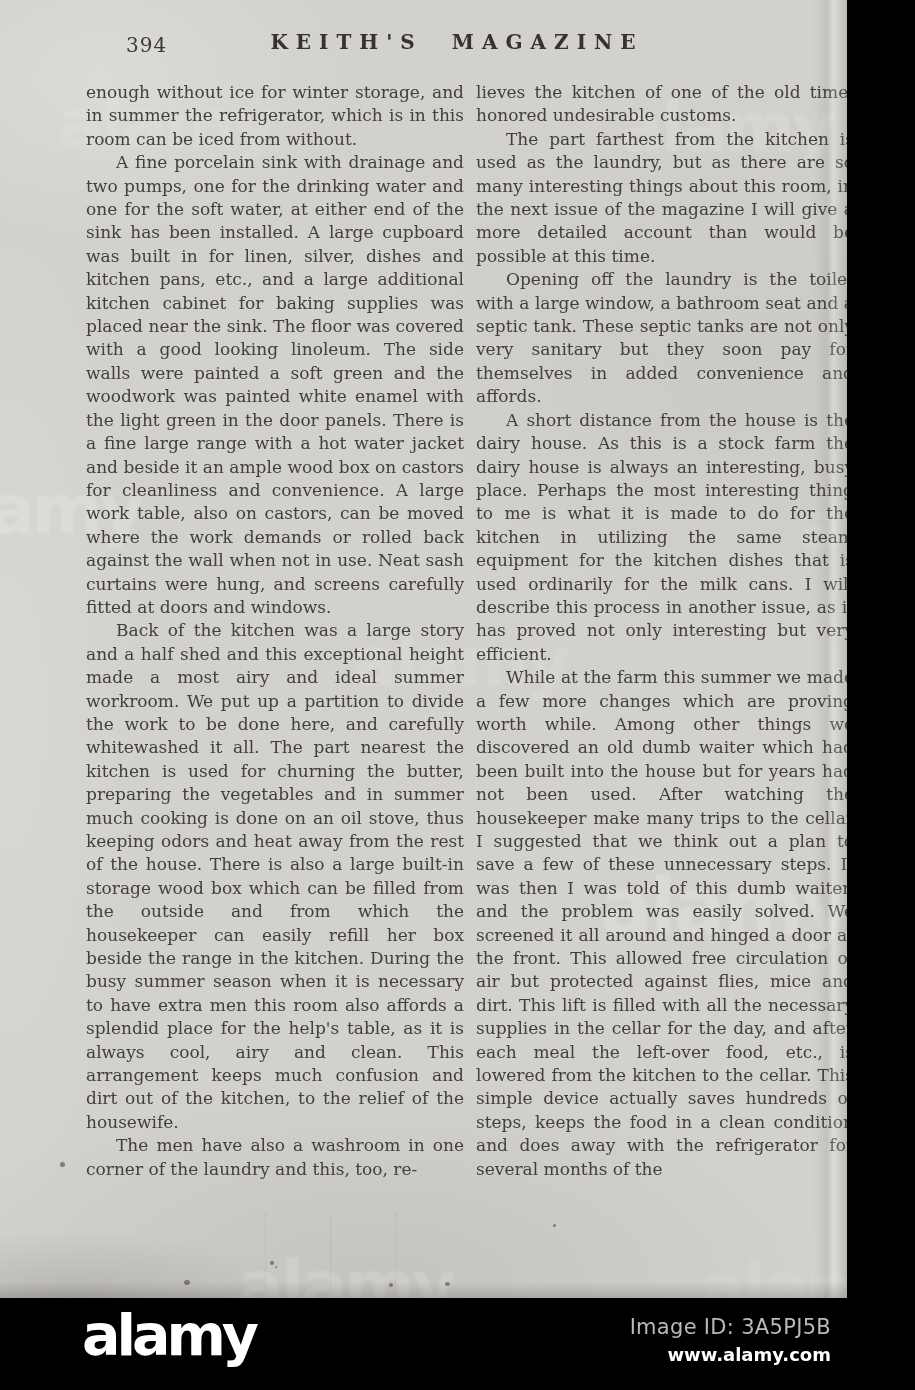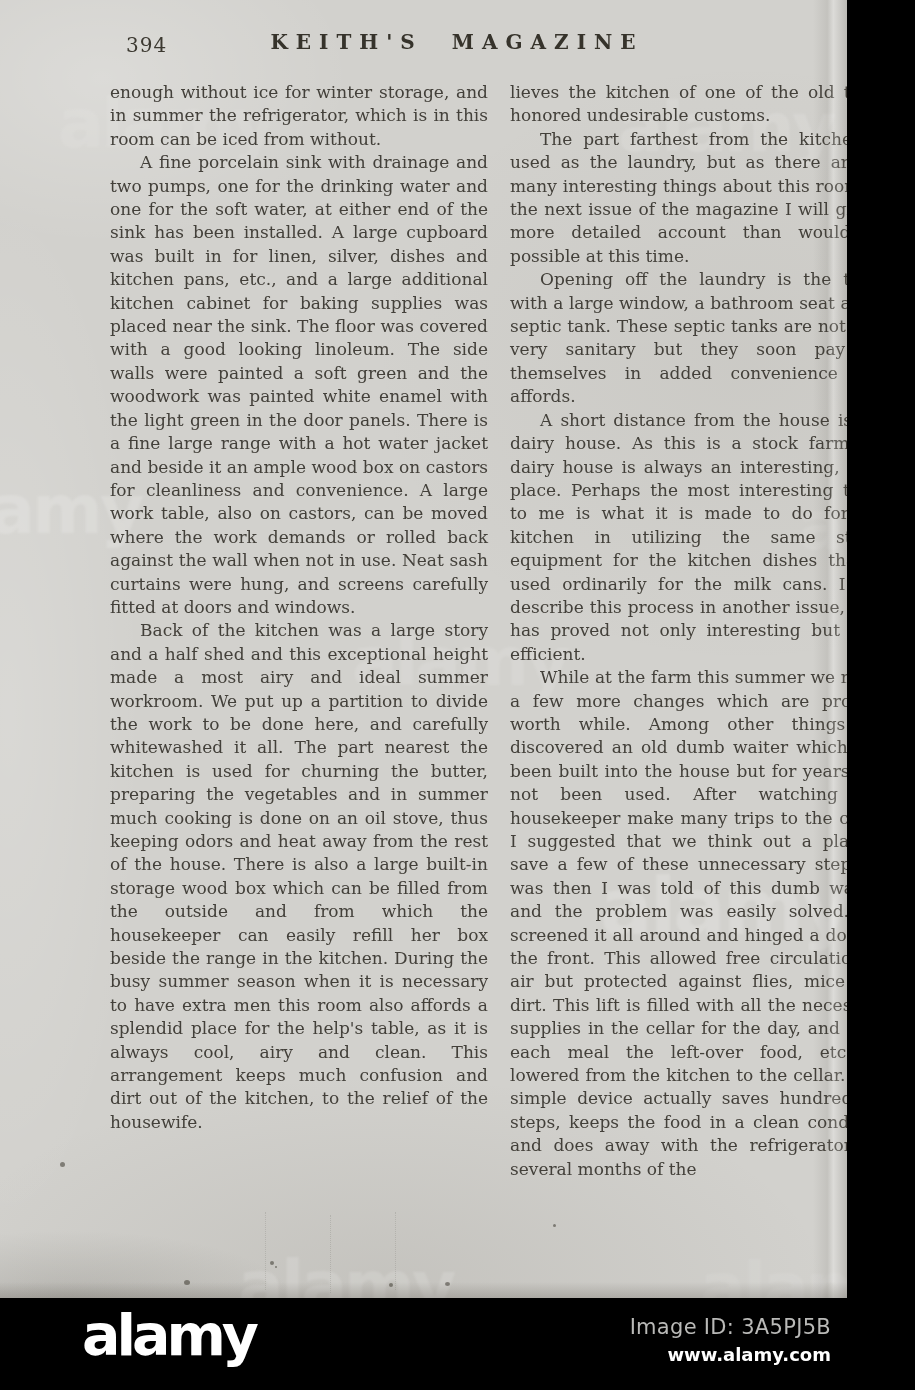--- a/index.html
+++ b/index.html
@@ -44,22 +44,22 @@
   }
   .magazine-title {
     margin: 0; text-align: center;
     font-size: 20px; font-weight: 700;
     letter-spacing: 8px; word-spacing: 14px;
     color: #36332b;
   }
 
   
   .columns {
-    position: absolute; top: 81px; left: 110px; right: 35px;
-    display: flex; gap: 22px;
+    position: absolute; top: 81px; left: 86px; right: 35px;
+    display: flex; gap: 12px;
   }
   .column {
     width: 378px; flex: 0 0 378px;
     font-size: 17px; line-height: 23.4px;
     text-align: justify;
     color: #43403a;
   }
   .column p { margin: 0; text-indent: 30px; }
   .column p.flush { text-indent: 0; }
 
@@ -113,20 +113,21 @@
     <header class="page-header">
       <span class="page-number">394</span>
       <h1 class="magazine-title">KEITH'S MAGAZINE</h1>
     </header>
 
     <main class="columns">
       <section class="column">
         <p class="flush">enough without ice for winter storage, and in summer the refrigerator, which is in this room can be iced from without.</p>
         <p>A fine porcelain sink with drainage and two pumps, one for the drinking water and one for the soft water, at either end of the sink has been installed.  A large cupboard was built in for linen, silver, dishes and kitchen pans, etc., and a large additional kitchen cabinet for baking supplies was placed near the sink. The floor was covered with a good looking linoleum.  The side walls were painted a soft green and the woodwork was painted white enamel with the light green in the door panels.  There is a fine large range with a hot water jacket and beside it an ample wood box on castors for cleanliness and convenience.  A large work table, also on castors, can be moved where the work demands or rolled back against the wall when not in use.  Neat sash curtains were hung, and screens carefully fitted at doors and windows.</p>
         <p>Back of the kitchen was a large story and a half shed and this exceptional height made a most airy and ideal summer workroom.  We put up a partition to divide the work to be done here, and carefully whitewashed it all.  The part nearest the kitchen is used for churning the butter, preparing the vegetables and in summer much cooking is done on an oil stove, thus keeping odors and heat away from the rest of the house.  There is also a large built-in storage wood box which can be filled from the outside and from which the housekeeper can easily refill her box beside the range in the kitchen.  During the busy summer season when it is necessary to have extra men this room also affords a splendid place for the help's table, as it is always cool, airy and clean.  This arrangement keeps much confusion and dirt out of the kitchen, to the relief of the housewife.</p>
+        <p>The men have also a washroom in one corner of the laundry and this, too, re-</p>
       </section>
       <section class="column">
         <p class="flush">lieves the kitchen of one of the old time-honored undesirable customs.</p>
         <p>The part farthest from the kitchen is used as the laundry, but as there are so many interesting things about this room, in the next issue of the magazine I will give a more detailed account than would be possible at this time.</p>
         <p>Opening off the laundry is the toilet with a large window, a bathroom seat and a septic tank.  These septic tanks are not only very sanitary but they soon pay for themselves in added convenience and affords.</p>
         <p>A short distance from the house is the dairy house.  As this is a stock farm the dairy house is always an interesting, busy place.  Perhaps the most interesting thing to me is what it is made to do for the kitchen in utilizing the same steam equipment for the kitchen dishes that is used ordinarily for the milk cans.  I will describe this process in another issue, as it has proved not only interesting but very efficient.</p>
         <p>While at the farm this summer we made a few more changes which are proving worth while.  Among other things we discovered an old dumb waiter which had been built into the house but for years had not been used.  After watching the housekeeper make many trips to the cellar I suggested that we think out a plan to save a few of these unnecessary steps.  It was then I was told of this dumb waiter, and the problem was easily solved.  We screened it all around and hinged a door at the front.  This allowed free circulation of air but protected against flies, mice and dirt.  This lift is filled with all the necessary supplies in the cellar for the day, and after each meal the left-over food, etc., is lowered from the kitchen to the cellar.  This simple device actually saves hundreds of steps, keeps the food in a clean condition and does away with the refrigerator for several months of the</p>
       </section>
     </main>
 

